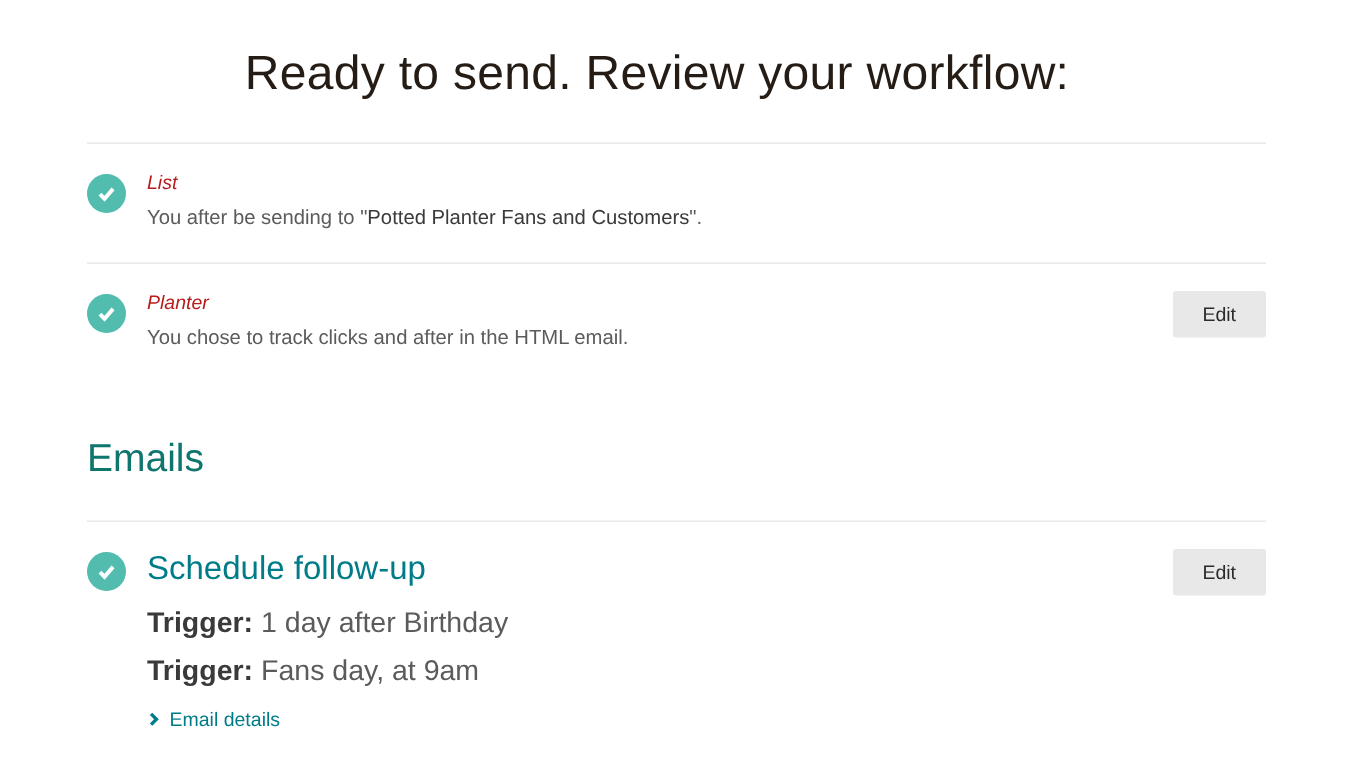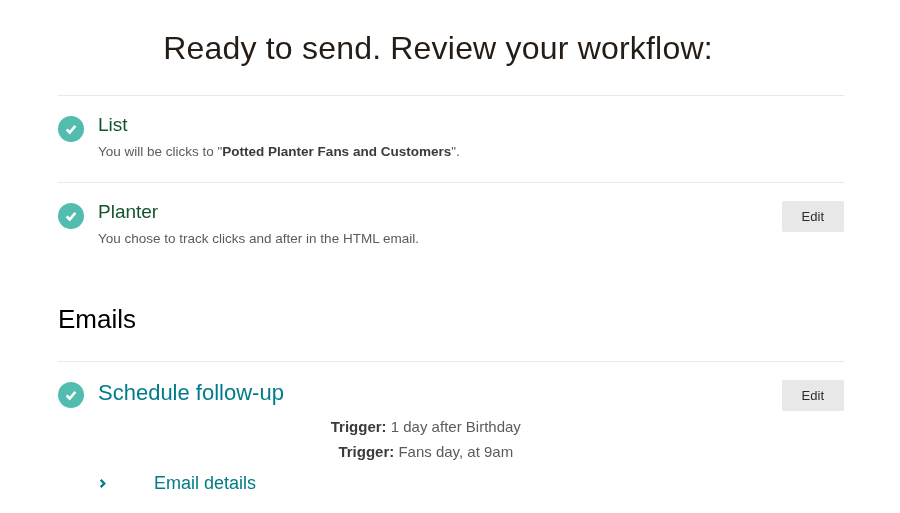--- a/index.html
+++ b/index.html
@@ -51,75 +51,74 @@
       height: 14px;
       stroke: #ffffff;
       stroke-width: 3;
       fill: none;
     }
     .section-body {
       flex: 1;
       min-width: 0;
     }
     .section-heading {
-      font-size: 19px;
+      font-size: 13px;
       font-weight: 400;
-      color: #14532d;
+      color: #b91c1c;
       margin-bottom: 6px;
+      font-style: italic;
     }
     .section-desc {
       font-size: 13.5px;
       color: #5b5b5b;
       line-height: 1.5;
     }
     .section-desc .bold {
-      font-weight: 700;
+      font-weight: 400;
       color: #3a3a3a;
     }
     .edit-btn {
       background: #e8e8e8;
       border: none;
       color: #2b2b2b;
       font-size: 13px;
       padding: 8px 20px;
       cursor: pointer;
       border-radius: 2px;
       margin-left: 28px;
       align-self: flex-start;
     }
     .emails-heading {
       font-size: 26px;
       font-weight: 400;
-      color: #000000;
+      color: #0f766e;
       margin: 34px 0 26px 26px;
     }
     .email-title {
       font-size: 22px;
       font-weight: 400;
       color: #007c89;
       margin-bottom: 8px;
     }
     .meta-line {
-      font-size: 15px;
+      font-size: 19px;
       color: #5b5b5b;
       line-height: 1.7;
-      text-align: center;
     }
     .meta-line .label {
       font-weight: 600;
       color: #3a3a3a;
     }
     .details-link {
       display: inline-flex;
       align-items: center;
       margin-top: 8px;
       color: #007c89;
-      font-size: 18px;
+      font-size: 13px;
       cursor: pointer;
-      gap: 41px;
     }
     .details-link svg {
       width: 9px;
       height: 9px;
       stroke: #007c89;
       stroke-width: 2.5;
       fill: none;
       margin-right: 6px;
     }
   </style>
@@ -133,21 +132,21 @@
 
   <div class="section">
     <div class="check-badge">
       <svg viewBox="0 0 16 16">
           <path d="M3 8.5 L6.5 12 L13 4.5"></path>
         </svg>
     </div>
     <div class="section-body">
       <div class="section-heading">List</div>
       <div class="section-desc">
-        <span>You will be clicks to "</span><span class="bold">Potted Planter Fans and Customers</span><span>".</span>
+        <span>You after be sending to "</span><span class="bold">Potted Planter Fans and Customers</span><span>".</span>
       </div>
     </div>
   </div>
 
   <hr class="divider">
 
   <div class="section">
     <div class="check-badge">
       <svg viewBox="0 0 16 16">
           <path d="M3 8.5 L6.5 12 L13 4.5"></path>

